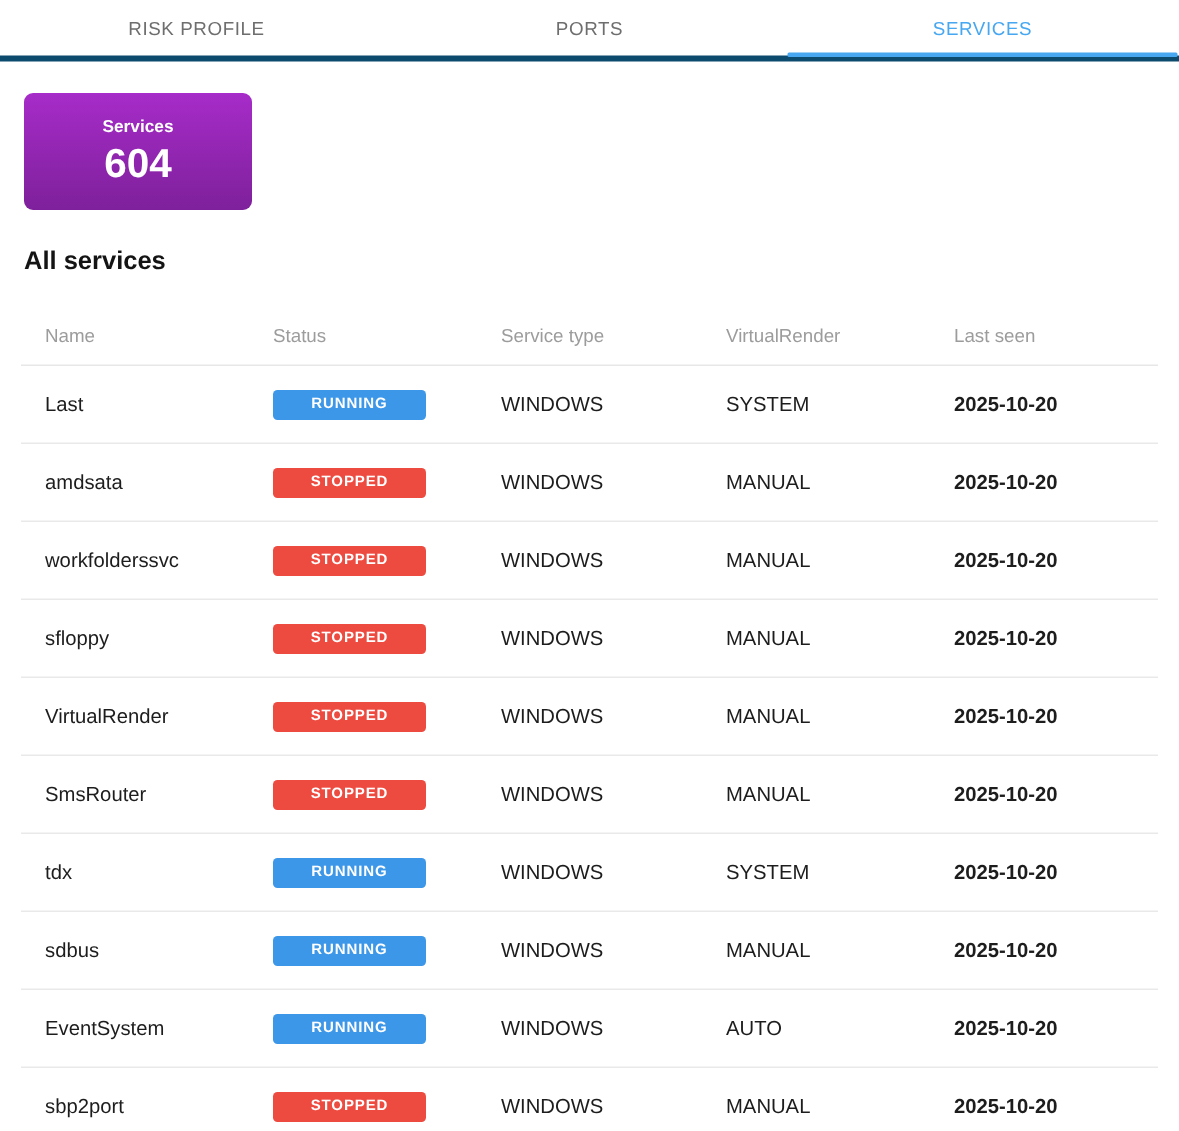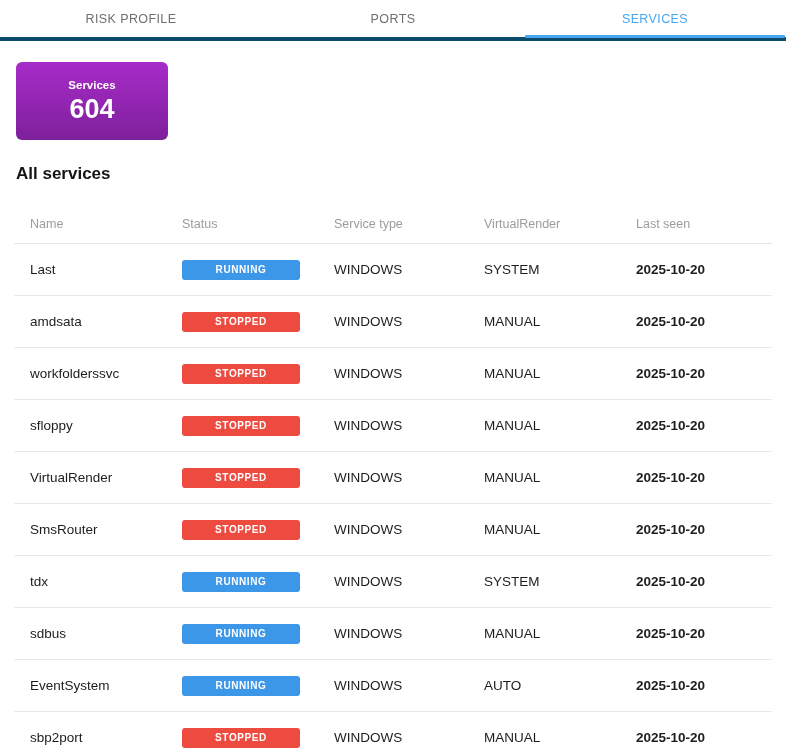--- a/index.html
+++ b/index.html
@@ -78,21 +78,21 @@
   .row {
     height: 52px;
     border-bottom: 1px solid #e9e9e9;
     font-size: 13.5px;
     color: #1d1d1d;
   }
   .badge {
     display: inline-flex;
     align-items: center;
     justify-content: center;
-    width: 118px; height: 20px;
+    width: 102px; height: 20px;
     border-radius: 3px;
     color: #ffffff;
     font-size: 10px;
     font-weight: 700;
     letter-spacing: 0.6px;
   }
   .cell.date { font-weight: 700; }
 </style>
 </head>
 <body>

